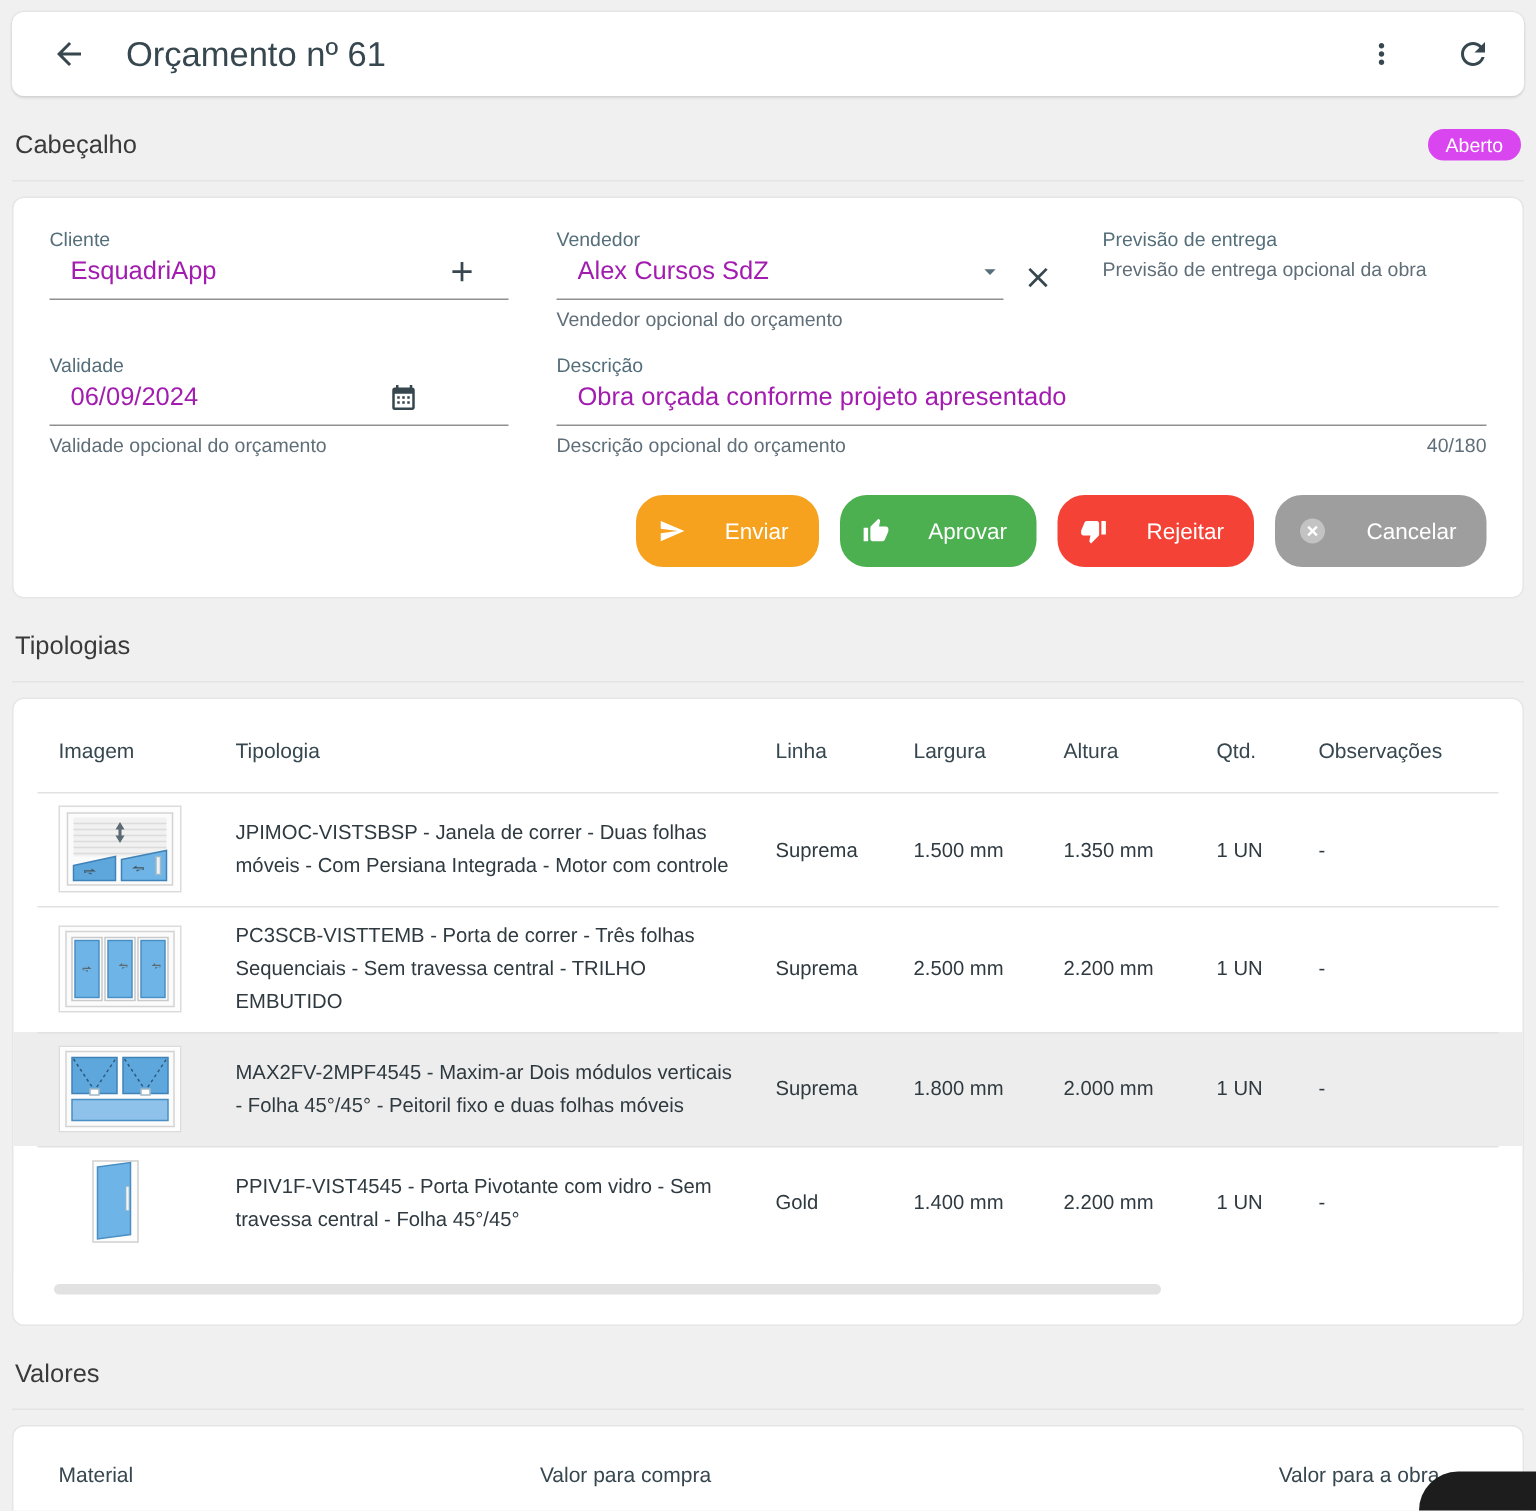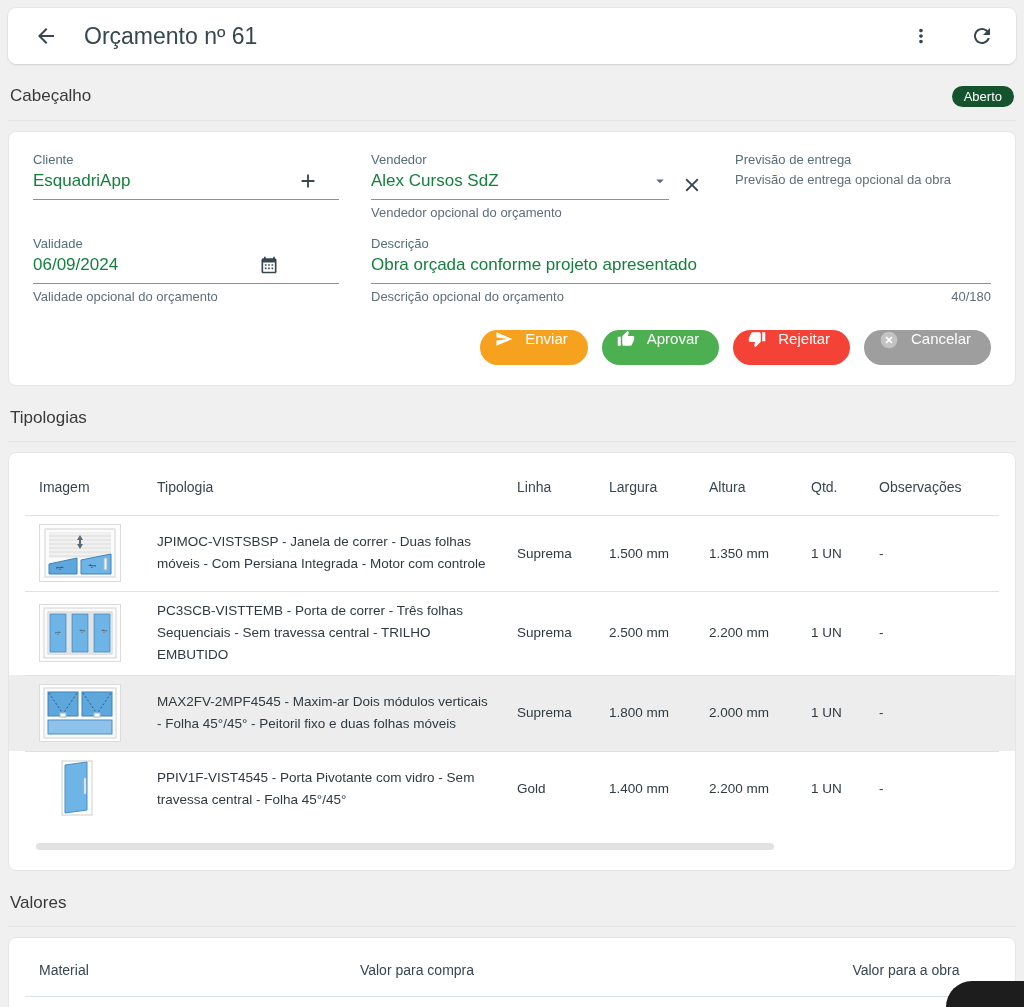--- a/index.html
+++ b/index.html
@@ -17,60 +17,60 @@
     margin:8px 8px 0 8px; height:56px; background:#fff; border-radius:8px;
     box-shadow:0 1px 2px rgba(0,0,0,.10), 0 0 0 1px rgba(0,0,0,.03);
     display:flex; align-items:center; padding:0 22px 0 26px;
   }
   .appbar .title { font-size:23px; font-weight:500; color:#37474f; margin-left:26px; }
   .appbar .right { margin-left:auto; display:flex; align-items:center; gap:38px; }
   .icon-btn { cursor:pointer; display:flex; align-items:center; justify-content:center; }
 
   
   .section-head {
-    display:flex; align-items:flex-start; justify-content:space-between;
+    display:flex; align-items:center; justify-content:space-between;
     margin:22px 8px 0 8px; padding:0 2px 13px 2px;
     border-bottom:1px solid #e4e4e4;
     gap:28px;
   }
   .section-head h2 { font-size:17px; font-weight:500; color:#3a3a3a; }
   .badge {
-    background:#14532d; color:#fff; font-size:13px; line-height:21px;
+    background:#d946ef; color:#fff; font-size:13px; line-height:21px;
     padding:0 12px; border-radius:11px;
   }
 
   
   .card {
     margin:10px 8px 0 8px; background:#fff; border-radius:8px;
     border:1px solid #e6e6e6;
   }
 
   
   .form-card { padding:20px 24px 20px 24px; }
   .form-grid { display:grid; grid-template-columns:306px 332px 1fr; column-gap:32px; }
   .field { min-width:0; }
   .f-label { font-size:13px; color:#546e7a; margin-bottom:3px; }
   .f-valuerow {
     display:flex; align-items:center; justify-content:space-between; gap:8px;
     border-bottom:1px solid #8f8f8f; padding-bottom:7px; min-height:30px;
   }
-  .f-value { font-size:17px; color:#15803d; white-space:nowrap; overflow:hidden; }
+  .f-value { font-size:17px; color:#a21caf; white-space:nowrap; overflow:hidden;margin-left:14px; }
   .f-helper { font-size:13px; color:#5f6e78; margin-top:5px; }
   .counter-row { display:flex; justify-content:space-between; font-size:13px; color:#5f6e78; margin-top:5px; }
   .with-x { display:flex; align-items:flex-start; gap:12px; }
   .with-x .field { flex:1; }
   .with-x .x-wrap { margin-top:22px; }
   .row2 { margin-top:16px; }
   .desc-wrap { grid-column:2 / 4; }
 
   
   .actions { display:flex; justify-content:flex-end; gap:14px; margin-top:26px; padding-right:0; }
   .pill {
-    height:35px; border-radius:18px; border:none; cursor:pointer;
-    display:inline-flex; align-items:flex-start; gap:12px; padding:0 20px 0 15px;
+    height:48px; border-radius:18px; border:none; cursor:pointer;
+    display:inline-flex; align-items:center; gap:26px; padding:0 20px 0 15px;
     color:#fff; font-size:15px; font-weight:500;
     font-family:"Liberation Sans","DejaVu Sans",sans-serif;
   }
   .pill-send    { background:#f6a21e; }
   .pill-approve { background:#4caf50; }
   .pill-reject  { background:#f44336; }
   .pill-cancel  { background:#9e9e9e; }
 
   
   .tip-card { padding:26px 0 20px 0; }

